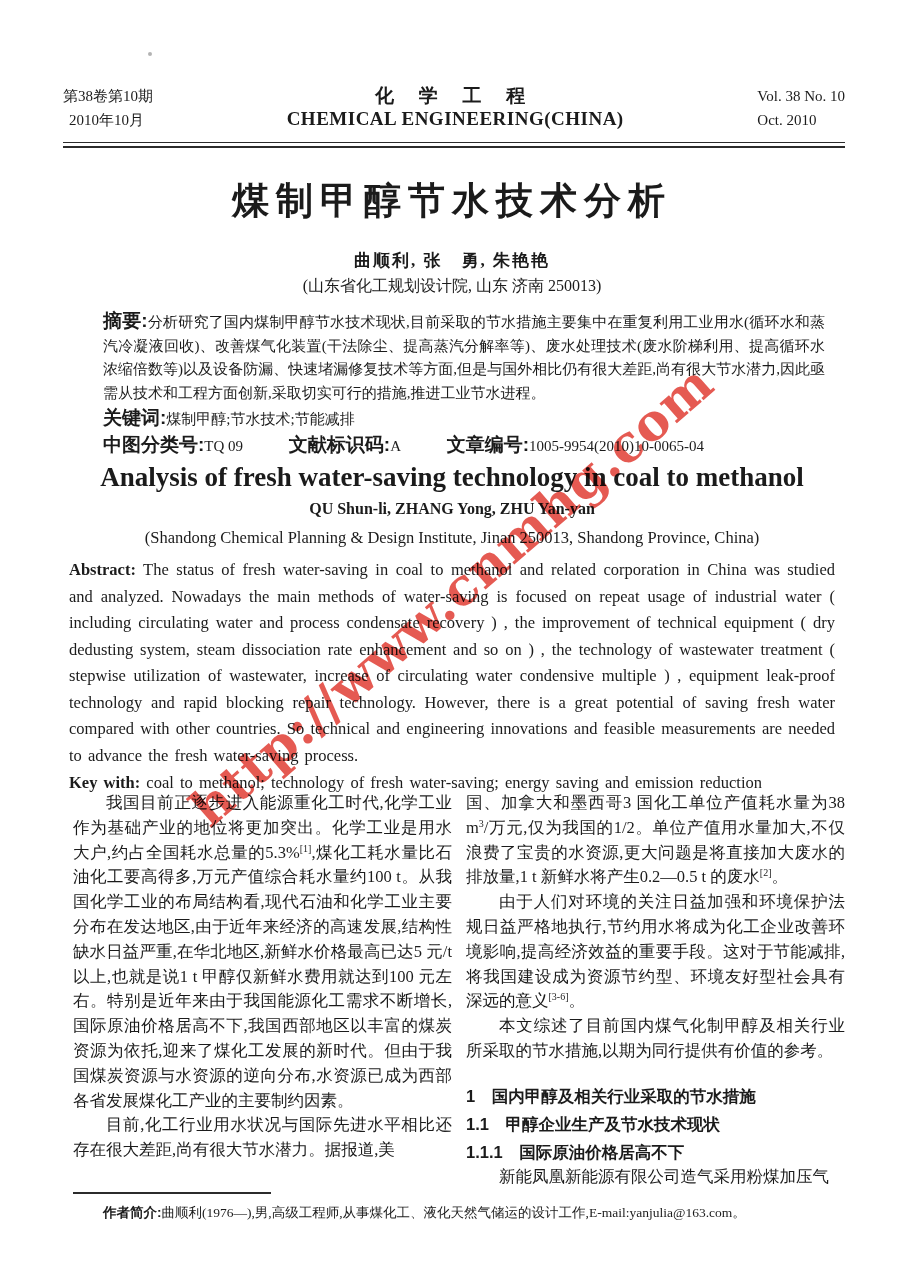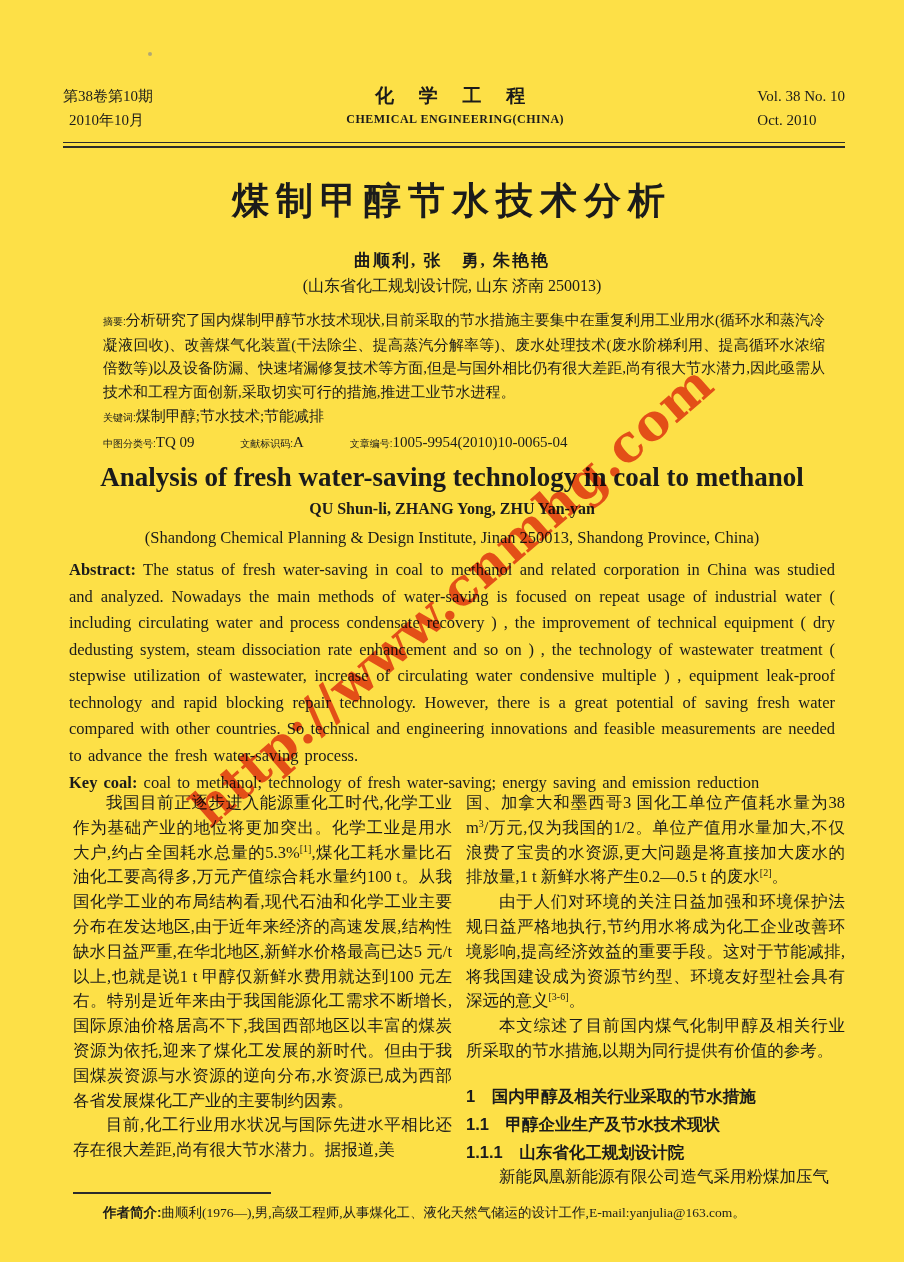--- a/index.html
+++ b/index.html
@@ -1,43 +1,43 @@
 <!DOCTYPE html>
 <html><head>
 <meta charset="utf-8">
 <style>
   html,body { margin:0; padding:0; background:#e9e9e9; }
   .page {
     position:relative; width:904px; height:1262px; margin:0 auto;
-    background:#fde047; color:#1b1b1b; overflow:hidden;
+    background:#ffffff; color:#1b1b1b; overflow:hidden;
     font-family:"Liberation Serif", serif;
   }
   
   .header { position:absolute; left:63px; right:59px; top:84px;
     display:flex; justify-content:space-between; align-items:flex-start; }
   .hdr-left { font-size:15px; line-height:24px; text-align:left; }
   .hdr-left .l2 { padding-left:6px; }
   .hdr-center { text-align:center; }
   .journal-cn { font-weight:bold; font-size:19px; letter-spacing:10px; line-height:24px; }
-  .journal-en { font-weight:bold; font-size:12px; line-height:22px; letter-spacing:0.5px; }
+  .journal-en { font-weight:bold; font-size:19px; line-height:22px; letter-spacing:0.5px; }
   .hdr-right { font-size:15px; line-height:24px; text-align:left; }
   .dbl-rule { position:absolute; left:63px; right:59px; top:142px; height:3px;
     border-top:1.3px solid #2b2b2b; border-bottom:2px solid #2b2b2b; }
   .speck { position:absolute; left:148px; top:52px; width:4px; height:4px;
     border-radius:50%; background:#8a8a8a; opacity:.65; }
   
   .title-cn { position:absolute; left:0; right:0; top:176px; text-align:center;
     font-size:37px; font-weight:bold; letter-spacing:7px; }
   .authors-cn { position:absolute; left:0; right:0; top:249px; text-align:center;
     font-size:17px; font-weight:bold; letter-spacing:2px; }
   .affil-cn { position:absolute; left:0; right:0; top:276px; text-align:center;
     font-size:16px; }
   .front { position:absolute; left:103px; width:722px; top:309px;
     font-size:15px; line-height:23.5px; text-align:justify; }
-  .front .lbl { font-weight:normal; font-family:"Liberation Sans", sans-serif; font-size:10px; }
+  .front .lbl { font-weight:bold; font-family:"Liberation Sans", sans-serif; font-size:19px; }
   .kw-line { margin-top:1px; text-align:left; }
   .meta-line { margin-top:1px; text-align:left; }
   .meta-line .seg { margin-right:42px; white-space:nowrap; }
   .meta-line .seg:last-child { margin-right:8px; }
   
   .en-title { position:absolute; left:0; right:0; top:462px; text-align:center;
     font-size:27px; font-weight:bold; }
   .en-authors { position:absolute; left:0; right:0; top:500px; text-align:center;
     font-size:16px; font-weight:bold; }
   .en-affil { position:absolute; left:0; right:0; top:528px; text-align:center;
@@ -107,35 +107,35 @@
       <span class="seg"><span class="lbl">文章编号:</span><span>1005-9954(2010)10-0065-04</span></span>
     </div>
   </div>
 
   <div class="en-title">Analysis of fresh water-saving technology in coal to methanol</div>
   <div class="en-authors">QU Shun-li, ZHANG Yong, ZHU Yan-yan</div>
   <div class="en-affil">(Shandong Chemical Planning &amp; Design Institute, Jinan 250013, Shandong Province, China)</div>
 
   <div class="en-abs">
     <div><span class="lbl">Abstract:</span> <span>The status of fresh water-saving in coal to methanol and related corporation in China was studied and analyzed. Nowadays the main methods of water-saving is focused on repeat usage of industrial water ( including circulating water and process condensate recovery ) , the improvement of technical equipment ( dry dedusting system, steam dissociation rate enhancement and so on ) , the technology of wastewater treatment ( stepwise utilization of wastewater, increase of circulating water condensive multiple ) , equipment leak-proof technology and rapid blocking repair technology. However, there is a great potential of saving fresh water compared with other countries. So technical and engineering innovations and feasible measurements are needed to advance the fresh water-saving process.</span></div>
-    <div class="en-kw"><span class="lbl">Key coal:</span> <span>coal to methanol; technology of fresh water-saving; energy saving and emission reduction</span></div>
+    <div class="en-kw"><span class="lbl">Key with:</span> <span>coal to methanol; technology of fresh water-saving; energy saving and emission reduction</span></div>
   </div>
 
   <div class="columns">
     <div class="col">
       <p class="indent">我国目前正逐步进入能源重化工时代,化学工业作为基础产业的地位将更加突出。化学工业是用水大户,约占全国耗水总量的5.3%<sup>[1]</sup>,煤化工耗水量比石油化工要高得多,万元产值综合耗水量约100 t。从我国化学工业的布局结构看,现代石油和化学工业主要分布在发达地区,由于近年来经济的高速发展,结构性缺水日益严重,在华北地区,新鲜水价格最高已达5 元/t 以上,也就是说1 t 甲醇仅新鲜水费用就达到100 元左右。特别是近年来由于我国能源化工需求不断增长,国际原油价格居高不下,我国西部地区以丰富的煤炭资源为依托,迎来了煤化工发展的新时代。但由于我国煤炭资源与水资源的逆向分布,水资源已成为西部各省发展煤化工产业的主要制约因素。</p>
       <p class="indent">目前,化工行业用水状况与国际先进水平相比还存在很大差距,尚有很大节水潜力。据报道,美</p>
     </div>
     <div class="col">
       <p>国、加拿大和墨西哥3 国化工单位产值耗水量为38 m<sup>3</sup>/万元,仅为我国的1/2。单位产值用水量加大,不仅浪费了宝贵的水资源,更大问题是将直接加大废水的排放量,1 t 新鲜水将产生0.2—0.5 t 的废水<sup>[2]</sup>。</p>
       <p class="indent">由于人们对环境的关注日益加强和环境保护法规日益严格地执行,节约用水将成为化工企业改善环境影响,提高经济效益的重要手段。这对于节能减排,将我国建设成为资源节约型、环境友好型社会具有深远的意义<sup>[3-6]</sup>。</p>
       <p class="indent">本文综述了目前国内煤气化制甲醇及相关行业所采取的节水措施,以期为同行提供有价值的参考。</p>
       <h3>1　国内甲醇及相关行业采取的节水措施</h3>
       <h4>1.1　甲醇企业生产及节水技术现状</h4>
-      <h5>1.1.1　山东省化工规划设计院</h5>
+      <h5>1.1.1　国际原油价格居高不下</h5>
       <p class="indent">新能凤凰新能源有限公司造气采用粉煤加压气</p>
     </div>
   </div>
 
   <div class="foot-rule"></div>
   <div class="footnote"><span class="lbl">作者简介:</span><span>曲顺利(1976—),男,高级工程师,从事煤化工、液化天然气储运的设计工作,E-mail:yanjulia@163.com。</span></div>
 
   <div class="watermark" style="color: rgb(223, 53, 44);">http://www.cnmhg.com</div>
 
 </div>

